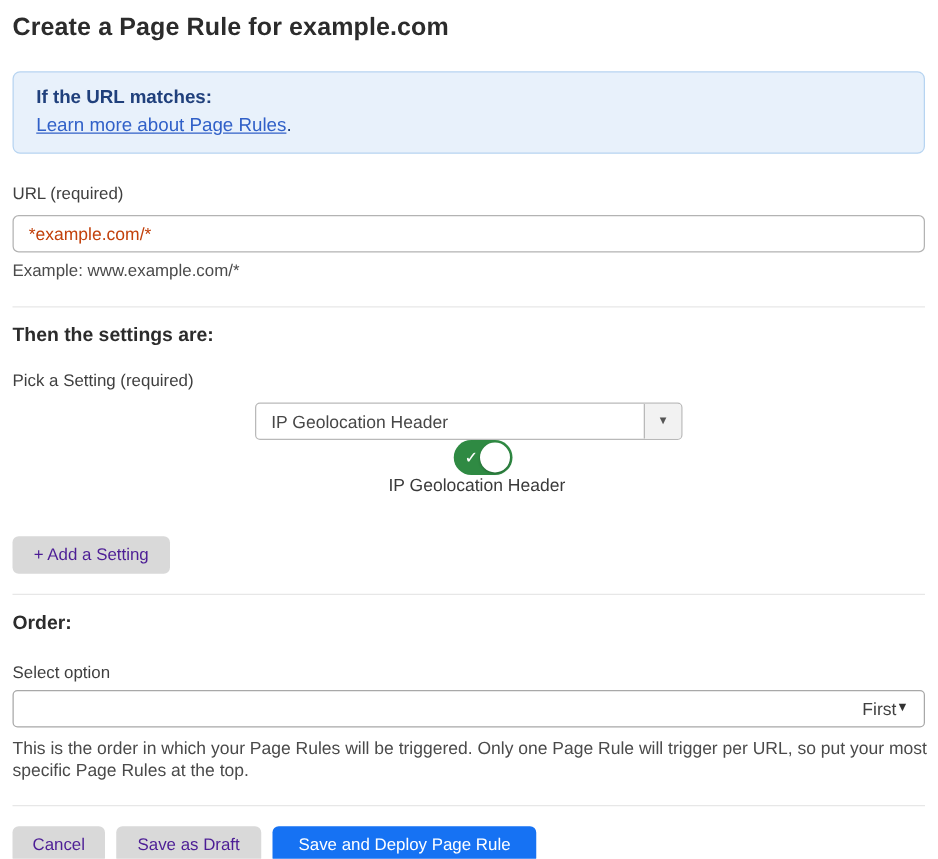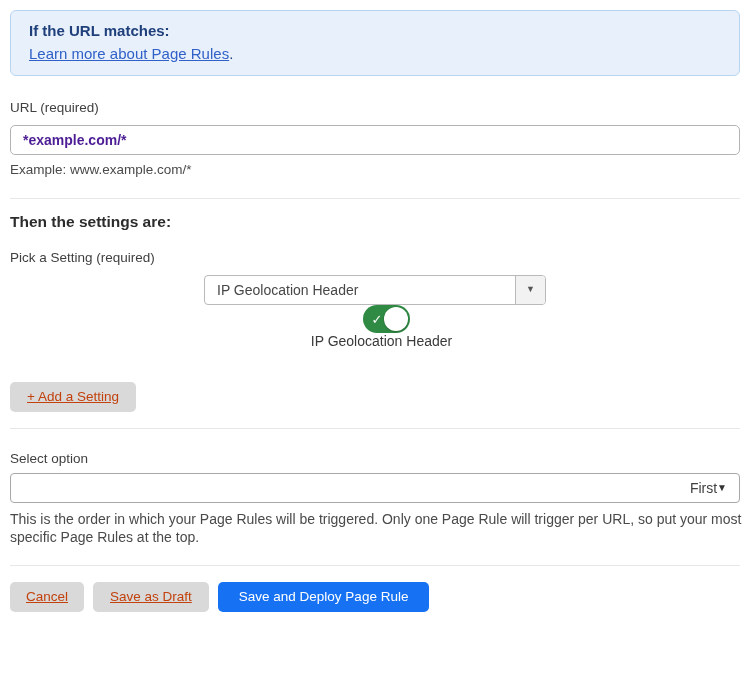--- a/index.html
+++ b/index.html
@@ -51,24 +51,23 @@
   .text-input {
     display: block;
     width: 730px;
     height: 30px;
     margin-top: 9px;
     border: 1px solid #b3b3b3;
     border-radius: 5px;
     padding: 0 12px;
     font-family: "Liberation Sans", "DejaVu Sans", sans-serif;
     font-size: 14px;
-    color: #4c1d95;
+    color: #c2410c;
     background: #ffffff;
     outline: none;
-    font-weight: bold;
   }
   .hint {
     margin-top: 6px;
     font-size: 13.5px;
     color: #4a4a4a;
     line-height: 18.5px;
     width: 732px;
   }
 
   .divider {
@@ -169,22 +168,21 @@
     height: 30px;
     border: none;
     border-radius: 5px;
     font-family: "Liberation Sans", "DejaVu Sans", sans-serif;
     font-size: 13.5px;
     cursor: pointer;
     line-height: 28px;
   }
   .btn-gray {
     background: var(--secondary-button, #d9d9d9);
-    color: #c2410c;
-    text-decoration: underline;
+    color: #4c1d95;
   }
   .btn-blue {
     background: var(--primary-button, #1672f3);
     color: #ffffff;
   }
   .add-setting-btn {
     display: block;
     margin-top: 33px;
     padding: 0 17px;
   }
@@ -214,20 +212,21 @@
   }
   .cancel-btn { width: 74px; }
   .save-draft-btn { margin-left: 9px; padding: 0 17px; }
   .save-deploy-btn { margin-left: 9px; padding: 0 21px; }
 </style>
 </head>
 <body>
 
 <div class="page">
 
+  <h1 class="page-title">Create a Page Rule for example.com</h1>
 
   <div class="info-box">
     <div class="info-heading">If the URL matches:</div>
     <div class="info-link-line"><a class="info-link">Learn more about Page Rules</a><span class="info-link-suffix">.</span></div>
   </div>
 
   <label class="field-label url-label">URL (required)</label>
   <input class="text-input" type="text" value="*example.com/*" style="">
   <div class="hint">Example: www.example.com/*</div>
 
@@ -248,20 +247,21 @@
       <span class="check-glyph">✓</span>
       <span class="knob"></span>
     </div>
     <span class="toggle-label">IP Geolocation Header</span>
   </div>
 
   <button class="btn btn-gray add-setting-btn">+ Add a Setting</button>
 
   <hr class="divider divider-2">
 
+  <h2 class="section-heading">Order:</h2>
 
   <label class="field-label order-select-label">Select option</label>
 
   <div class="order-select">
     <span class="order-select-value">First</span>
     <span class="order-arrow">▼</span>
   </div>
 
   <p class="hint order-hint">This is the order in which your Page Rules will be triggered. Only one Page Rule will trigger per URL, so put your most specific Page Rules at the top.</p>
 

